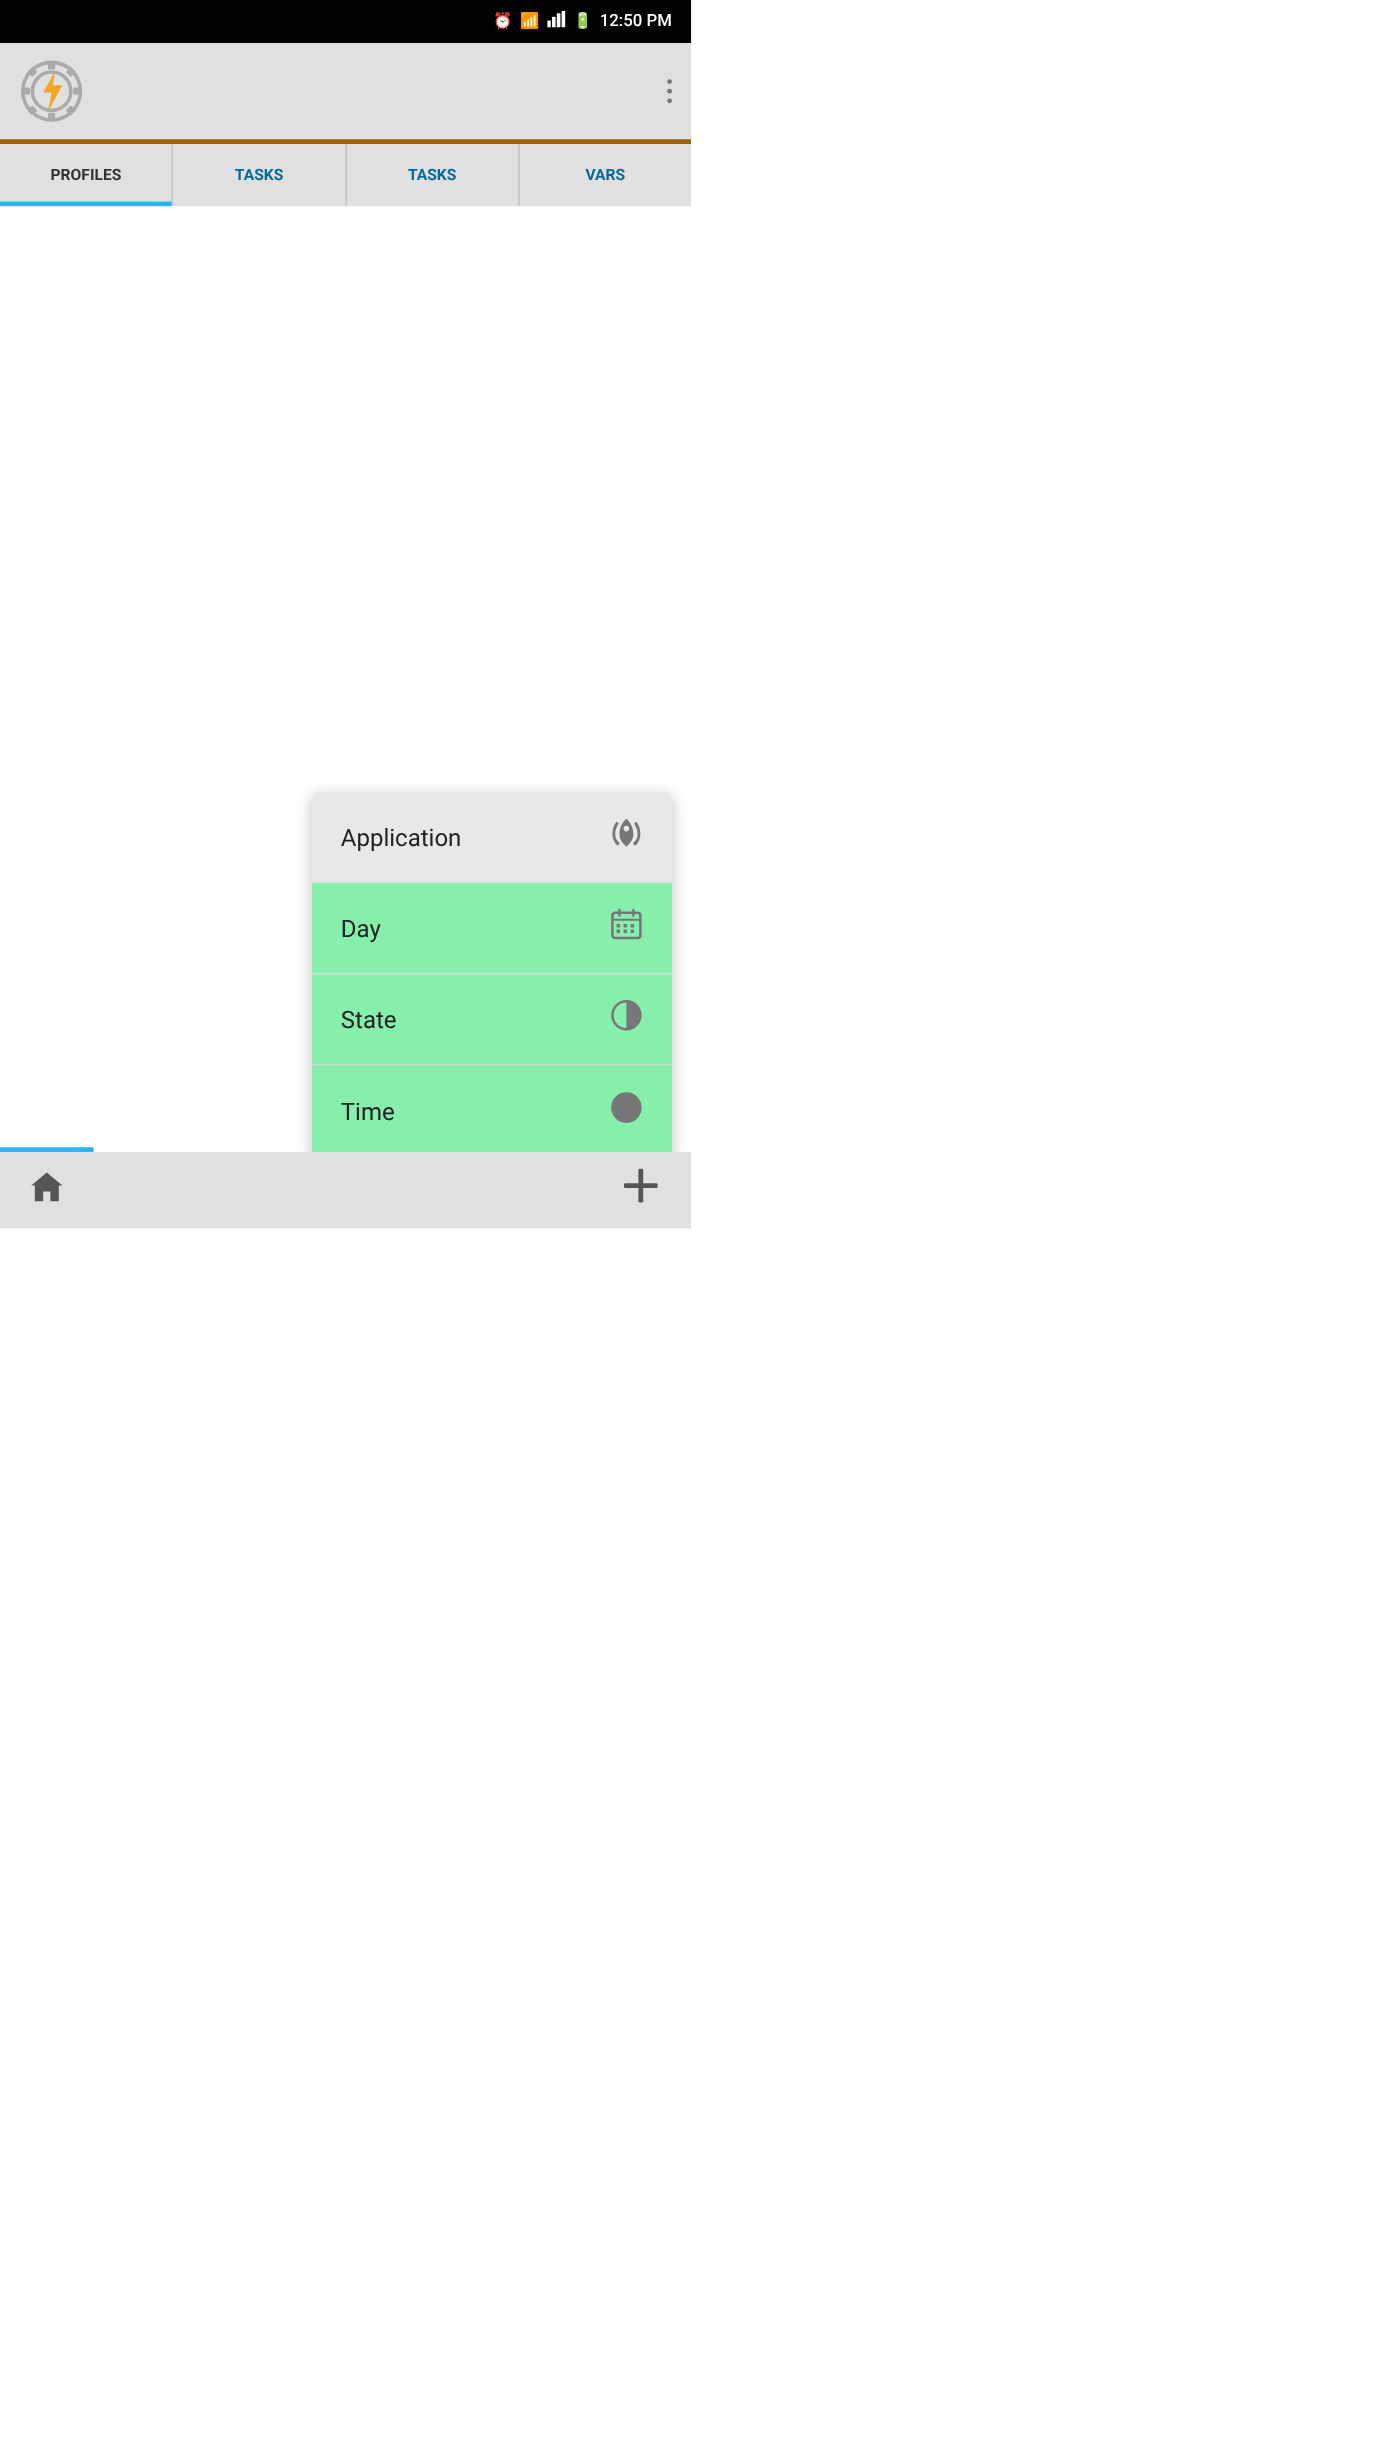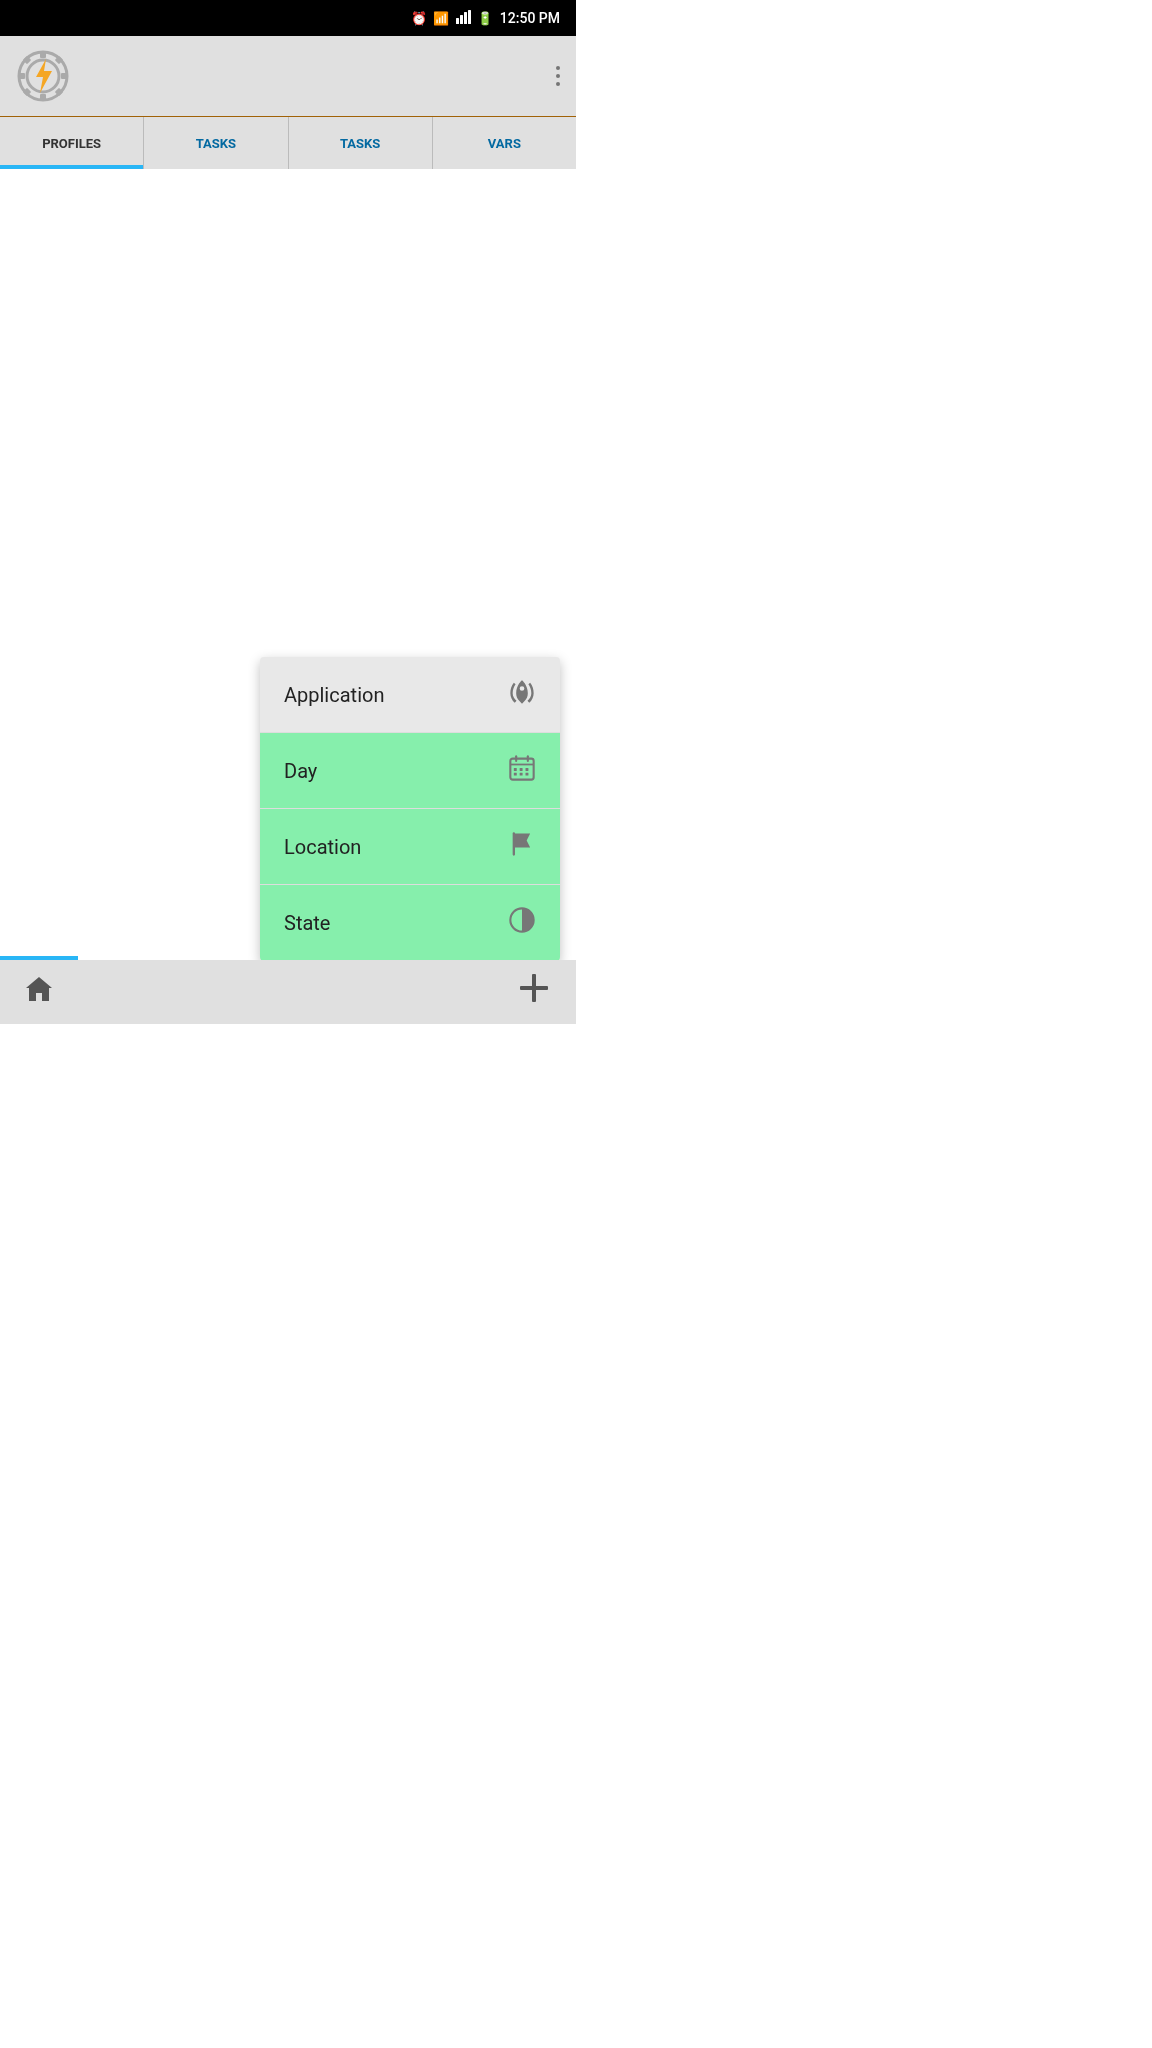--- a/index.html
+++ b/index.html
@@ -77,21 +77,21 @@
       height: 4px;
       background: #757575;
       border-radius: 50%;
     }
 
     
     .tab-bar {
       width: 100%;
       background: #e0e0e0;
       display: flex;
-      border-top: 1px solid #a16207;
+      border-top: 4px solid #a16207;
     }
 
     .tab-item {
       flex: 1;
       height: 52px;
       display: flex;
       align-items: center;
       justify-content: center;
       font-size: 13px;
       font-weight: 700;
@@ -302,40 +302,40 @@
           <rect x="10" y="12" width="2.5" height="2.5" rx="0.3" fill="#777"></rect>
           <rect x="15" y="12" width="2.5" height="2.5" rx="0.3" fill="#777"></rect>
           <rect x="5" y="16" width="2.5" height="2.5" rx="0.3" fill="#777"></rect>
           <rect x="10" y="16" width="2.5" height="2.5" rx="0.3" fill="#777"></rect>
           <rect x="15" y="16" width="2.5" height="2.5" rx="0.3" fill="#777"></rect>
         </svg>
       </span>
     </div>
 
 
-    <div class="menu-item">
-      <span class="menu-item-label">Location</span>
-      <span class="menu-item-icon flag-icon">
-        <svg viewBox="0 0 24 24" xmlns="http://www.w3.org/2000/svg" fill="#777777">
-          <path d="M5 3h14l-3 6 3 6H5V3z" fill="#777"></path>
-          <line x1="5" y1="3" x2="5" y2="21" stroke="#777" stroke-width="2" stroke-linecap="round"></line>
-        </svg>
-      </span>
-    </div>
 
     <div class="menu-item">
       <span class="menu-item-label">State</span>
       <span class="menu-item-icon state-icon">
         <svg viewBox="0 0 24 24" xmlns="http://www.w3.org/2000/svg">
           <circle cx="12" cy="12" r="10" fill="none" stroke="#777" stroke-width="1.8"></circle>
           <path d="M12 2a10 10 0 0 1 0 20V2z" fill="#777"></path>
         </svg>
       </span>
     </div>
 
+    <div class="menu-item">
+      <span class="menu-item-label">Time</span>
+      <span class="menu-item-icon clock-icon">
+        <svg viewBox="0 0 24 24" xmlns="http://www.w3.org/2000/svg" fill="none" stroke="#777777" stroke-width="1.8">
+          <circle cx="12" cy="12" r="10"></circle>
+          <polyline points="12 6 12 12 16 14" stroke-linecap="round"></polyline>
+        </svg>
+      </span>
+    </div>
 
   </div>
 </div>
 
 <div class="bottom-bar">
   <div class="bottom-bar-left-accent"></div>
   <div class="home-icon">
     <svg width="30" height="28" viewBox="0 0 30 28" fill="#555555">
       <path d="M15 2 L2 13 L5 13 L5 26 L12 26 L12 18 L18 18 L18 26 L25 26 L25 13 L28 13 Z"></path>
     </svg>

